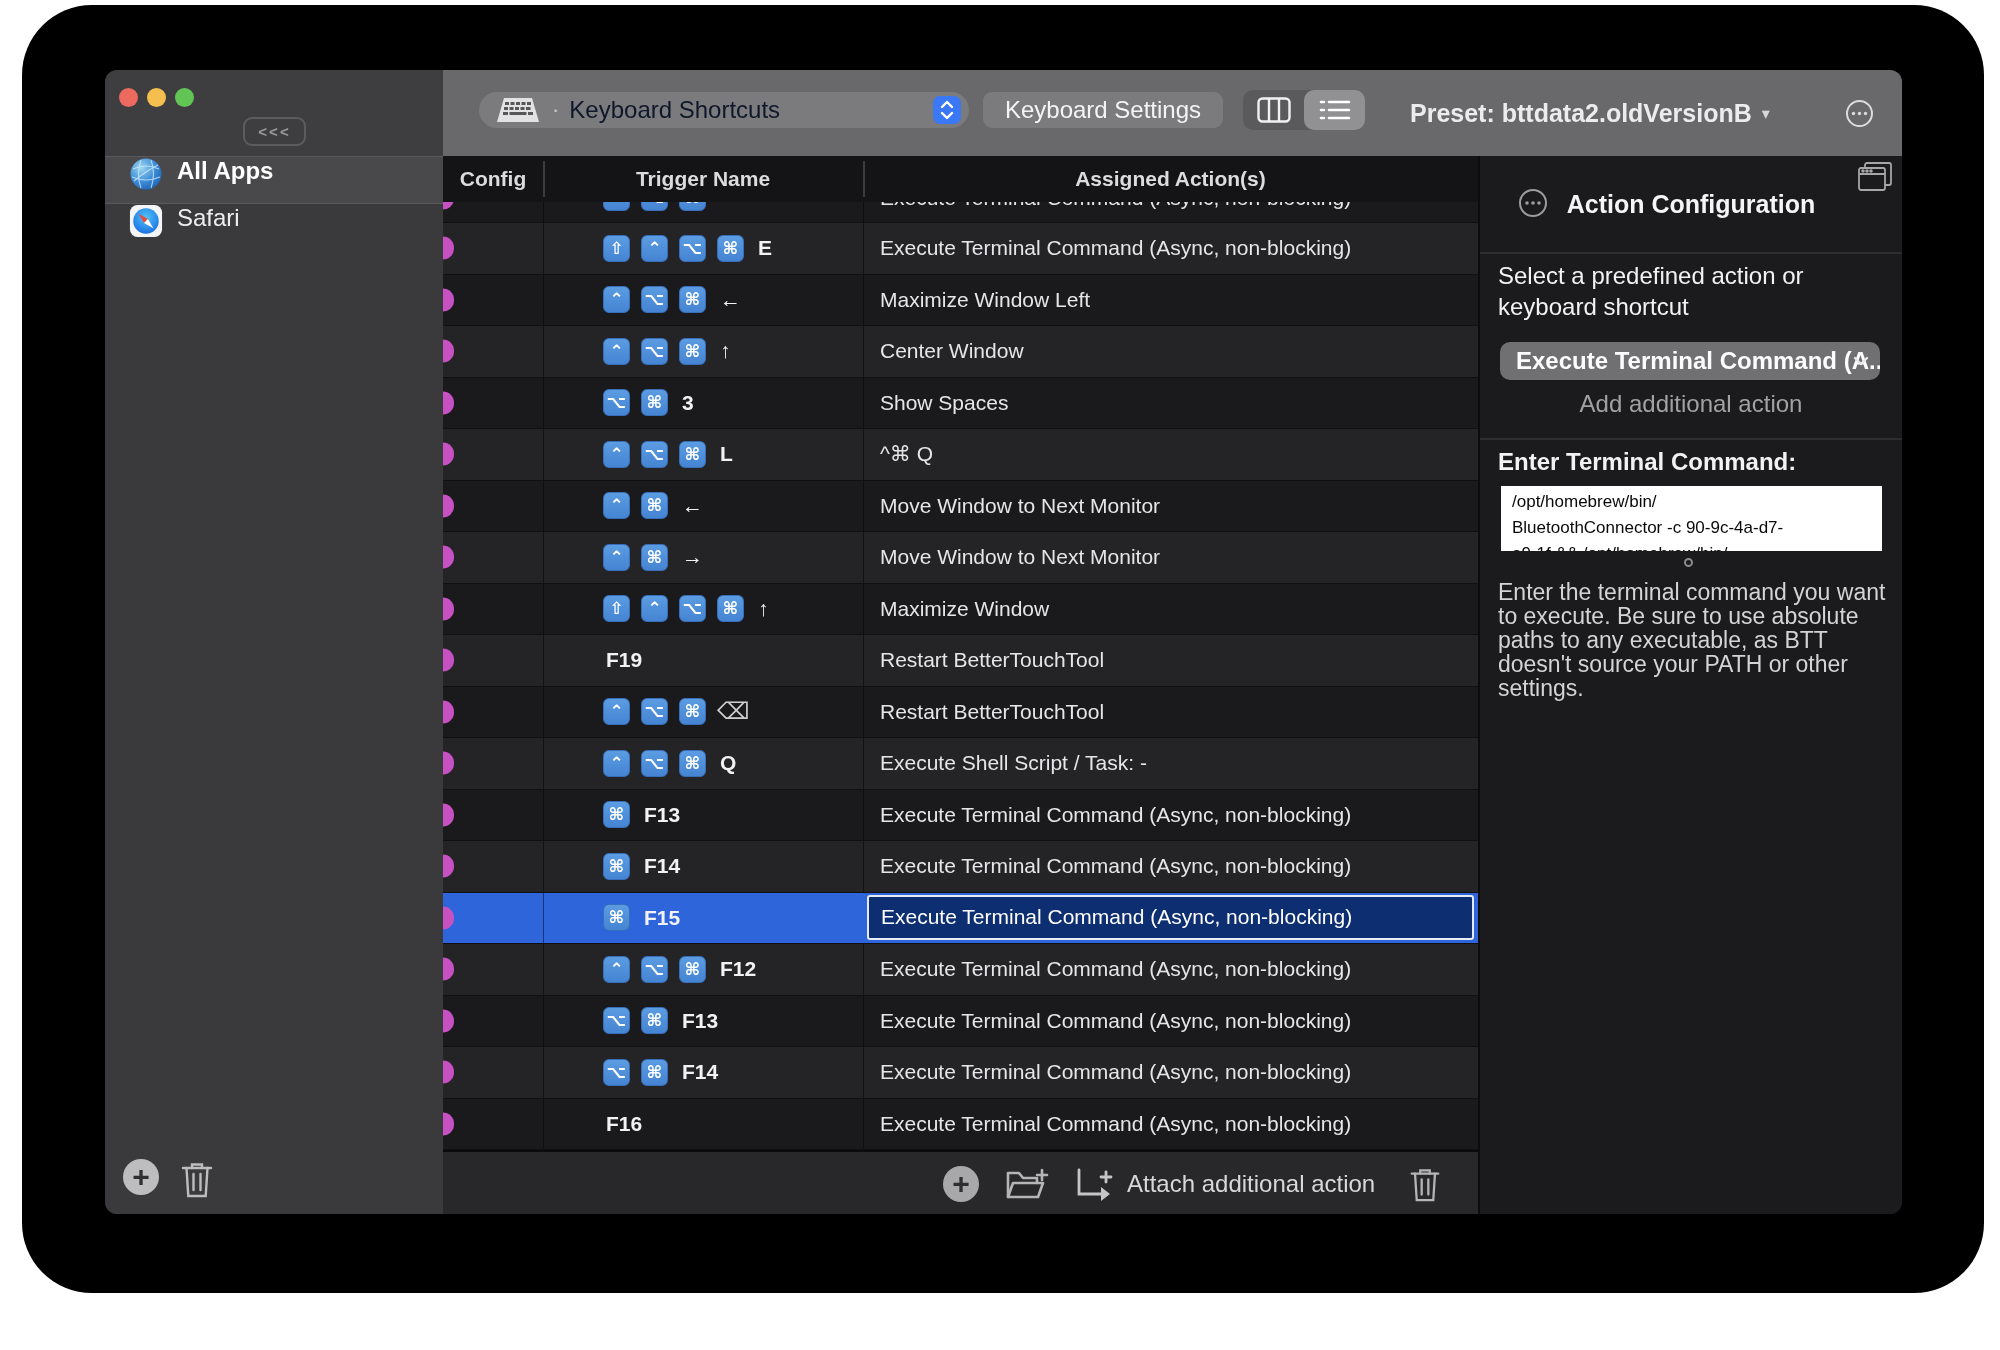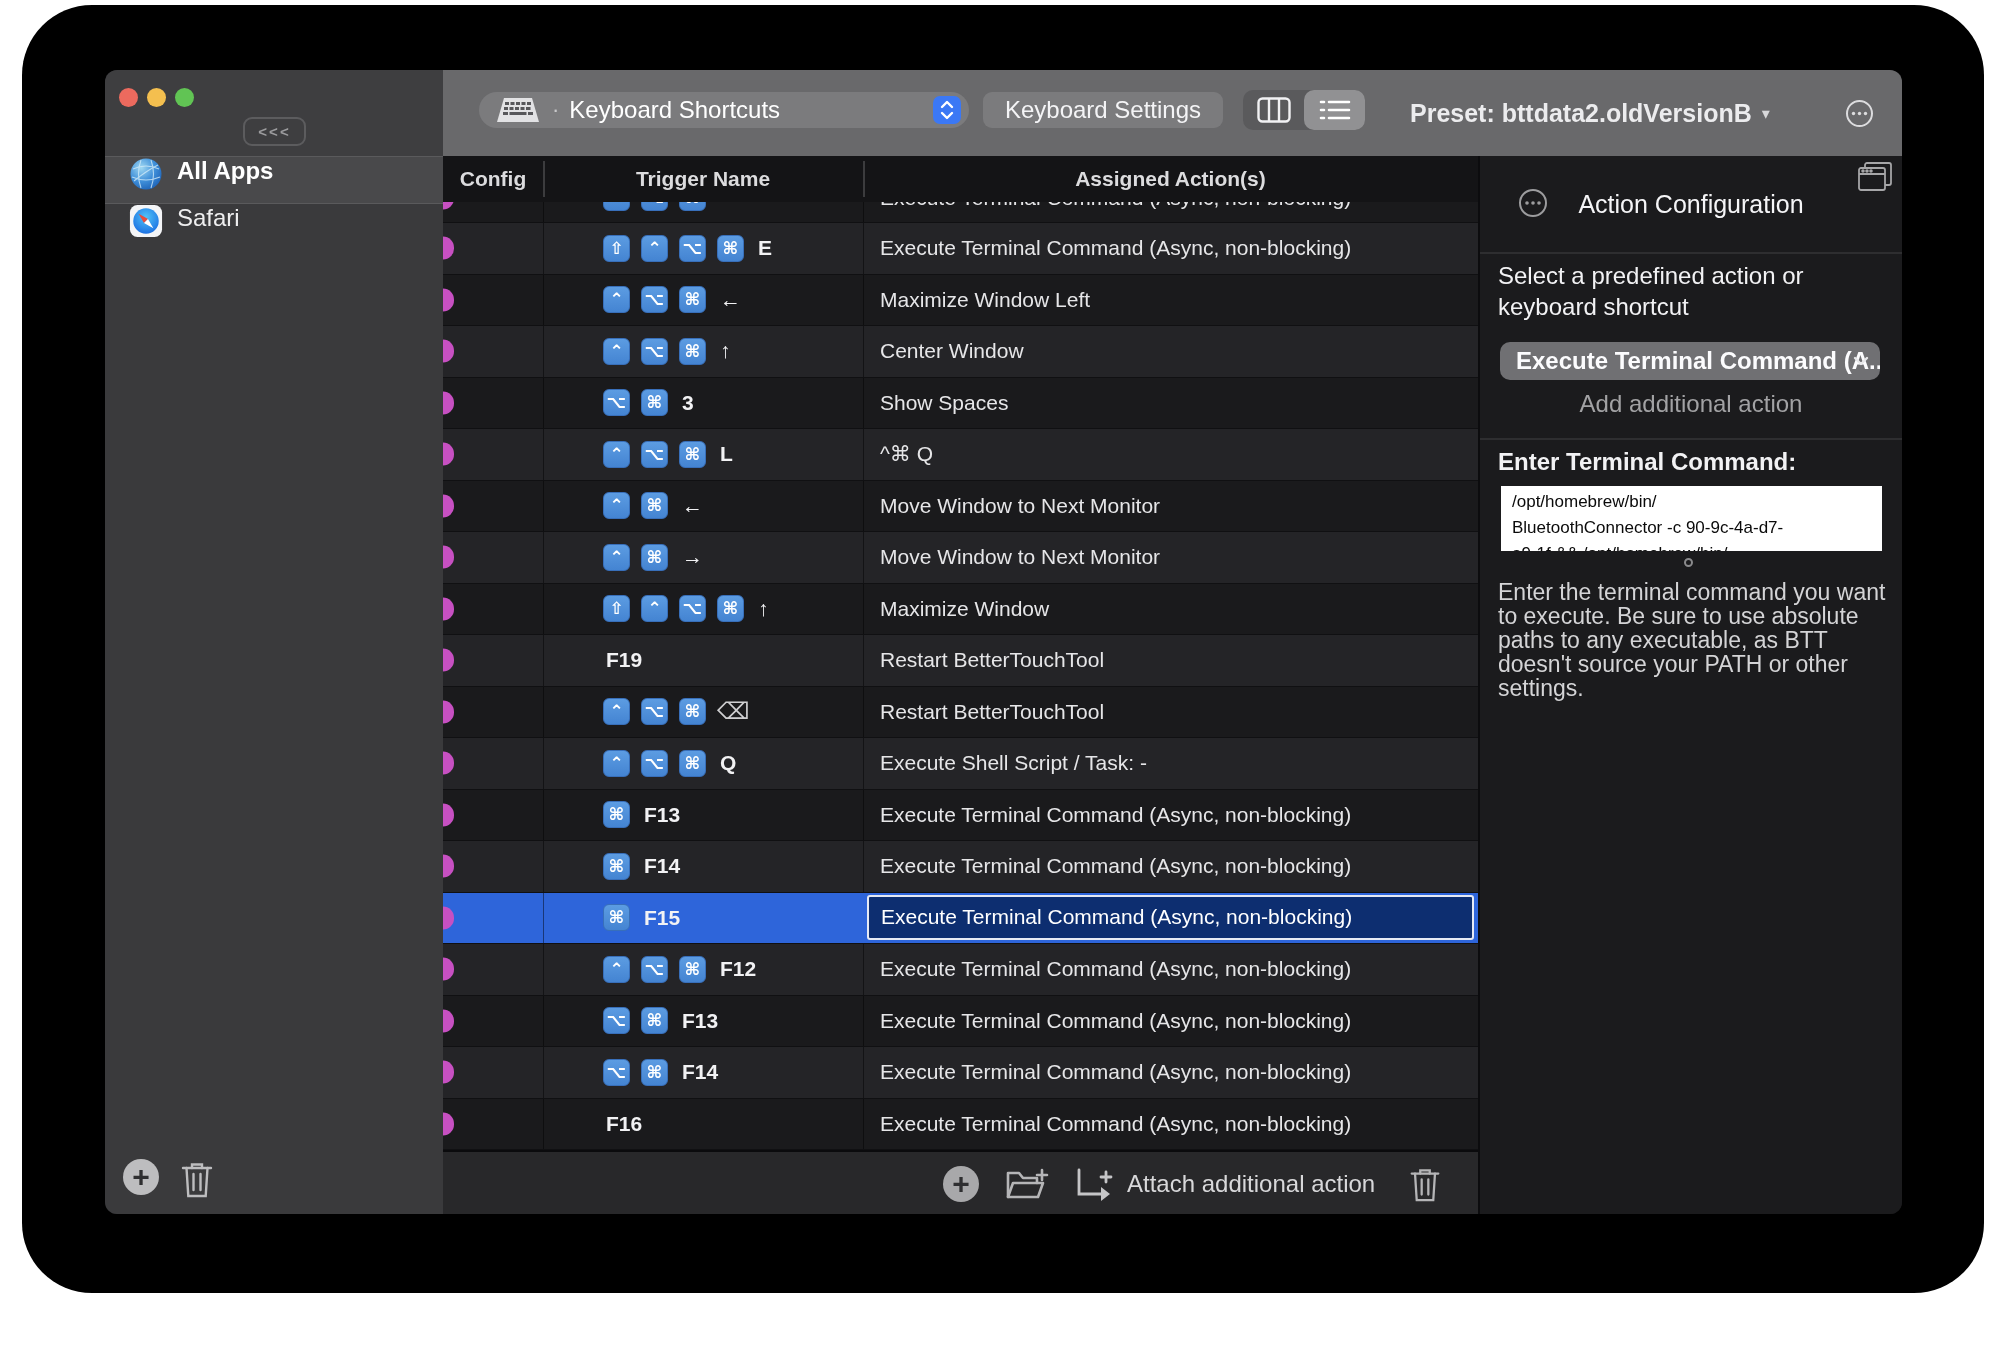--- a/index.html
+++ b/index.html
@@ -18,21 +18,21 @@
   .tl.red { left:14px; background:#ec6a5e; }
   .tl.yellow { left:42px; background:#f4bf4f; }
   .tl.green { left:70px; background:#61c454; }
   .back-btn { position:absolute; left:138px; top:47px; width:63px; height:29px;
     border:2px solid #5c5c5e; border-radius:9px; color:#9c9c9e; font-size:15px;
     letter-spacing:2px; display:flex; align-items:center; justify-content:center; font-weight:bold; }
   .trigger-pill { position:absolute; left:36px; top:22px; width:490px; height:36px;
     background:#7b7b7d; border-radius:18px; display:flex; align-items:center; }
   .trigger-pill .kb-ic { margin-left:17px; }
   .trigger-pill .dot { color:#c9c9cb; margin:0 10px 0 12px; font-size:22px; }
-  .trigger-pill .lbl { color:#ffffff; font-size:24px; }
+  .trigger-pill .lbl { color:#0f172a; font-size:24px; }
   .stepper { position:absolute; right:8px; top:4px; width:28px; height:28px;
     background:#3b78f5; border-radius:7px; display:flex; align-items:center; justify-content:center; }
   .ks-btn { position:absolute; left:540px; top:22px; width:240px; height:36px;
     background:#7b7b7d; border-radius:9px; color:#f4f4f6; font-size:24px;
     display:flex; align-items:center; justify-content:center; }
   .seg { position:absolute; left:800px; top:20px; width:122px; height:40px;
     background:#5a5a5c; border-radius:10px; display:flex; }
   .seg .s { width:61px; height:40px; display:flex; align-items:center; justify-content:center; border-radius:10px; }
   .seg .s.on { background:#919193; }
   .preset { position:absolute; left:967px; top:0; height:86px; display:flex; align-items:center;
@@ -91,21 +91,21 @@
     color:#d8d8da; font-size:24px; }
   .tfoot .trash { position:absolute; left:965px; top:14px; }
 
   
   .panel { position:absolute; left:1373px; top:86px; right:0; bottom:0; background:#1b1b1d;
     border-left:2px solid #0c0c0e; }
   .stack-ic { position:absolute; right:9px; top:5px; }
   .panel-head { position:absolute; left:0; top:28px; width:100%; height:40px;
     display:flex; align-items:center; justify-content:center; }
   .panel-head .ell { position:absolute; left:38px; top:4px; }
-  .panel-title { color:#f5f5f7; font-size:25px; font-weight:normal; }
+  .panel-title { color:#f5f5f7; font-size:25px; font-weight:bold; }
   .pdiv { position:absolute; left:0; width:100%; height:2px; background:#2e2e30; }
   .sel-label { position:absolute; left:18px; top:104px; width:340px; color:#f2f2f4;
     font-size:24px; font-weight:normal; line-height:31px; }
   .act-dd { position:absolute; left:20px; top:186px; width:380px; height:38px; background:#707073;
     border-radius:10px; display:flex; align-items:center; color:#fcfcfe; font-size:24px; font-weight:bold; }
   .act-dd .t { margin-left:16px; white-space:nowrap; overflow:hidden; }
   .act-dd .chev { position:absolute; right:10px; top:12px; }
   .add-act { position:absolute; left:0; top:234px; width:100%; text-align:center; color:#a2a2a4; font-size:24px; }
   .term-label { position:absolute; left:18px; top:292px; color:#f2f2f4; font-size:24px; font-weight:bold; }
   .term-field { position:absolute; left:21px; top:330px; width:381px; height:65px; background:#fff;

